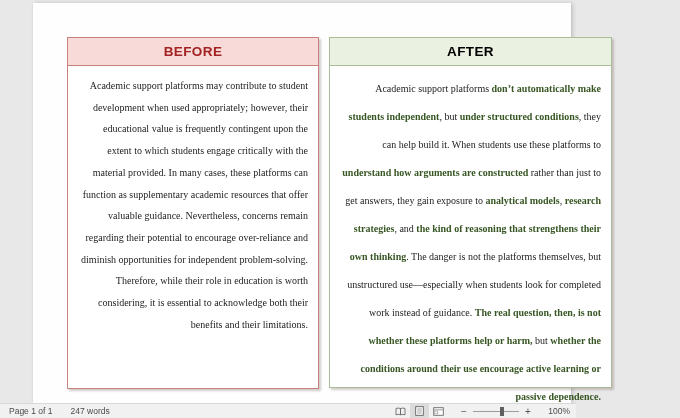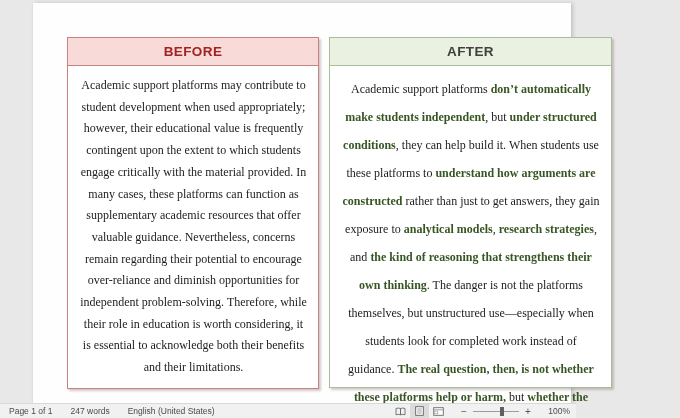--- a/index.html
+++ b/index.html
@@ -22,27 +22,27 @@
   }
   .panel-before { left:34px; width:252px; height:352px; border-color:#c9817d; }
   .panel-after  { left:296px; width:283px; height:351px; border-color:#a9bd96; }
 
   .panel-header {
     height:28px; line-height:28px; text-align:center;
     font-weight:bold; font-size:13.5px; letter-spacing:.4px;
     border-bottom:1px solid;
   }
   .panel-before .panel-header { background:#f8dbd9; color:#a32222; border-color:#c9817d; }
-  .panel-after  .panel-header { background:#eaf1e1; color:#404040; border-color:#a9bd96; }
+  .panel-after  .panel-header { background:#eaf1e1; color:#000000; border-color:#a9bd96; }
 
   .panel-body {
     padding:9px 10px 0 11px;
     font-family:"Liberation Serif", serif;
-    font-size:12px; line-height:21.7px; color:#1c1c1c;
-    text-align:center;
+    font-size:10px; line-height:21.7px; color:#1c1c1c;
+    text-align:right;
   }
   .panel-after .panel-body { line-height:28px; }
   .panel-after .hl { font-weight:bold; color:#375623; }
 
   
   .statusbar {
     position:absolute; left:0; bottom:0; width:576px; height:15px;
     background:#f2f1f1; border-top:1px solid #d8d8d8;
     display:flex; align-items:center; justify-content:space-between;
     font-size:8.5px; color:#4a4a4a;
@@ -78,21 +78,20 @@
       <div class="panel-header">AFTER</div>
       <div class="panel-body"><span>Academic support platforms </span><span class="hl">don’t automatically make students independent</span><span>, but </span><span class="hl">under structured conditions</span><span>, they can help build it. When students use these platforms to </span><span class="hl">understand how arguments are constructed</span><span> rather than just to get answers, they gain exposure to </span><span class="hl">analytical models</span><span>, </span><span class="hl">research strategies</span><span>, and </span><span class="hl">the kind of reasoning that strengthens their own thinking</span><span>. The danger is not the platforms themselves, but unstructured use—especially when students look for completed work instead of guidance. </span><span class="hl">The real question, then, is not whether these platforms help or harm,</span><span> but </span><span class="hl">whether the conditions around their use encourage active learning or passive dependence.</span></div>
     </section>
 
   </div>
 
   <div class="statusbar">
     <div class="sb-left">
       <span class="sb-item">Page 1 of 1</span>
       <span class="sb-item">247 words</span>
-      <span class="sb-item">English (United States)</span>
     </div>
 
     <div class="sb-right">
 
       <span class="view-btn">
         <span>
           <svg width="11" height="9" viewBox="0 0 11 9">
             <path d="M1,1.5 Q3.2,0.6 5.5,1.5 L5.5,7.8 Q3.2,6.9 1,7.8 Z" fill="none" stroke="#6b6b6b" stroke-width="0.9"></path>
             <path d="M10,1.5 Q7.8,0.6 5.5,1.5 L5.5,7.8 Q7.8,6.9 10,7.8 Z" fill="none" stroke="#6b6b6b" stroke-width="0.9"></path>
           </svg>

